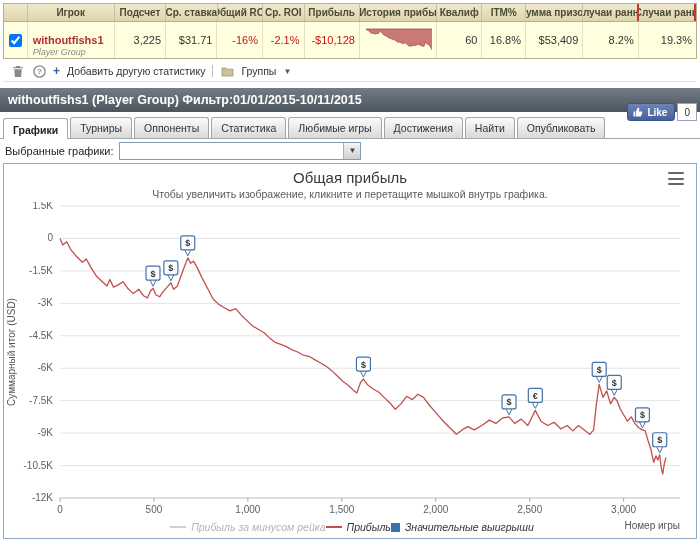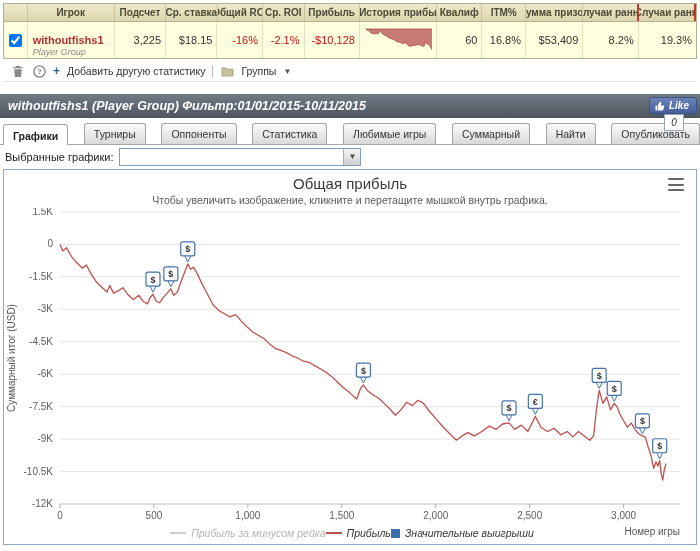--- a/index.html
+++ b/index.html
@@ -27,32 +27,32 @@
   
   .toolbar { margin:3px 0 0 0; padding:2px 6px 3px 8px; display:flex; align-items:center; gap:7px;
              font-size:10.5px; color:#333; height:20px; border-bottom:1px solid #e2e2e2; width:694px; margin-left:3px;}
   .tool-icon { width:14px; height:14px; display:flex; align-items:center; justify-content:center; cursor:pointer;}
   .plus-glyph { color:#2a6496; font-weight:bold; font-size:12px; }
   .tb-sep { width:1px; height:12px; background:#bbb; }
   .tb-link { cursor:pointer; }
   .caret { font-size:8px; color:#555; }
 
   
-  .titlebar { margin-top:12px; height:24px; background:linear-gradient(#727c86,#4c555e);
+  .titlebar { margin-top:6px; height:24px; background:linear-gradient(#727c86,#4c555e);
               color:#fff; font-weight:bold; font-size:12.5px; display:flex; align-items:center;
-              padding:0 8px; position:relative;font-style:italic; }
-  .fb-wrap { position:absolute; right:3px; top:3px; display:flex; align-items:center; height:30px;flex-direction:column;}
+              padding:0 8px; position:relative; }
+  .fb-wrap { position:absolute; right:3px; top:3px; display:flex; align-items:flex-end; height:30px;}
   .fb-like { background:linear-gradient(#6d83b4,#44619c); border:1px solid #3b558c; border-radius:3px;
              color:#fff; font-size:10px; font-weight:bold; padding:2px 7px 2px 5px; display:flex;
              align-items:center; gap:4px; cursor:pointer; height:18px;}
   .fb-count { background:#fff; border:1px solid #9aa4b8; color:#333; font-size:10px; font-weight:normal;
               padding:2px 6px; margin-left:2px; height:18px; display:flex; align-items:center;}
 
   
-  .tabs { margin-top:3px; padding:2px 0 0 3px; display:flex; gap:10px; border-bottom:1px solid #a8a8a8; height:24px;justify-content:space-between;}
+  .tabs { margin-top:3px; padding:2px 0 0 3px; display:flex; gap:2px; border-bottom:1px solid #a8a8a8; height:24px;}
   .tab { font-size:10.5px; color:#333; padding:4px 9px 3px; background:linear-gradient(#fbfbfb,#d9d9d9);
          border:1px solid #a5a5a5; border-bottom:none; border-radius:3px 3px 0 0; cursor:pointer; white-space:nowrap;}
   .tab.active { background:#fff; position:relative; top:1px; padding-top:5px; font-weight:bold; color:#222;}
 
   
   .select-row { display:flex; align-items:center; gap:6px; padding:4px 0 3px 5px; font-size:11px; color:#222; height:22px;}
   .select-box { width:242px; height:18px; border:1px solid #7f9db9; background:#fff; display:flex;
                 align-items:center; justify-content:space-between; padding-left:4px; cursor:pointer;}
   .select-box .val { font-size:10px; color:#222;margin-top:40px; }
   .select-arrow { width:17px; height:16px; background:linear-gradient(#f5f5f5,#cfcfcf); border-left:1px solid #9fb2c5;
@@ -97,21 +97,21 @@
   </div>
   <div class="trow">
     <div class="td w0">
       <input type="checkbox" checked="" style="">
     </div>
     <div class="td w1 player-cell">
       <span class="pname">withoutfishs1</span>
       <span class="psub">Player Group</span>
     </div>
     <div class="td w2">3,225</div>
-    <div class="td w3">$18.15</div>
+    <div class="td w3">$31.71</div>
     <div class="td w4 neg">-16%</div>
     <div class="td w5 neg">-2.1%</div>
     <div class="td w6 neg">-$10,128</div>
     <div class="td w7">
       <svg id="sparkline" width="72" height="28">
           <path d="M2.0,3.0 L2.0,3.0 L3.2,4.0 L4.9,4.8 L6.6,6.8 L7.9,7.3 L9.4,7.4 L11.2,8.1 L12.2,7.4 L13.3,7.7 L14.5,7.5 L15.7,5.4 L16.6,5.0 L18.2,7.4 L20.0,9.1 L21.9,9.8 L23.7,11.0 L25.6,12.2 L27.4,12.8 L29.3,13.4 L31.2,14.3 L33.0,15.6 L34.6,16.6 L35.7,15.9 L37.5,17.0 L39.4,17.6 L41.3,16.7 L43.2,18.4 L45.5,20.3 L47.4,19.9 L49.8,19.3 L51.9,19.3 L54.1,18.2 L56.2,19.2 L58.3,20.0 L60.1,20.3 L61.1,15.9 L62.4,17.6 L63.4,18.0 L64.6,18.8 L65.9,19.9 L66.8,21.6 L67.6,22.6 L68.1,23.8 L68.5,22.3 L68.5,3.0 Z" fill="#c87a76" stroke="#a84a46" stroke-width="0.8"></path>
         </svg>
     </div>
     <div class="td w8">60</div>
     <div class="td w9">16.8%</div>
@@ -157,21 +157,21 @@
     <div class="fb-count">0</div>
   </div>
 </div>
 
 <div class="tabs">
   <div class="tab active">Графики</div>
   <div class="tab">Турниры</div>
   <div class="tab">Оппоненты</div>
   <div class="tab">Статистика</div>
   <div class="tab">Любимые игры</div>
-  <div class="tab">Суммарный</div>
+  <div class="tab">Достижения</div>
   <div class="tab">Найти</div>
   <div class="tab">Опубликовать</div>
 </div>
 
 <div class="select-row">
   <span>Выбранные графики:</span>
   <div class="select-box">
     <span class="val">История прибыли</span>
     <span class="select-arrow">▼</span>
   </div>

